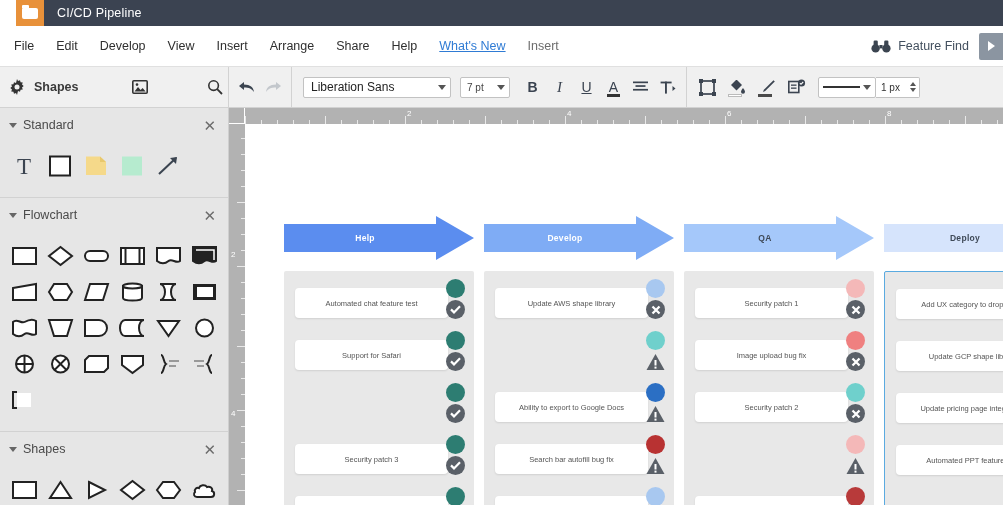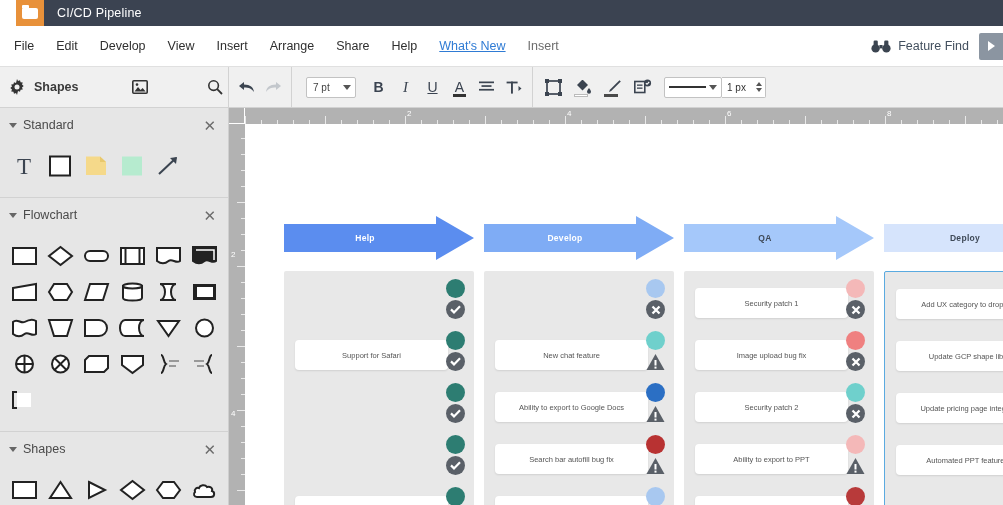--- a/index.html
+++ b/index.html
@@ -299,20 +299,24 @@
       <div class="icon-btn">
         <svg width="18" height="14" viewBox="0 0 18 14">
           <path d="M12 2l5 4-5 4V7.4C7 7.4 4 8.6 2 12c.6-5 3.6-7.4 10-7.6z" fill="#c3c7cc"></path>
         </svg>
       </div>
     </div>
 
     <div class="tb-sep"></div>
 
     <div class="tb-group">
+      <div class="font-select">
+        <span>Liberation Sans</span>
+        <span class="caret"></span>
+      </div>
       <div class="size-select">
         <span>7 pt</span>
         <span class="caret"></span>
       </div>
       <div class="fmt-btn sans" style="font-weight:bold;margin-left:9px">B</div>
       <div class="fmt-btn" style="font-style:italic">I</div>
       <div class="fmt-btn sans u-under">U</div>
       <div class="fmt-btn sans a-btn">
         <span>A</span>
         <span class="bar"></span>
@@ -700,20 +704,21 @@
     <div class="page">
 
       <div class="column" style="left:39px">
         <div class="chev">
           <svg width="190" height="44" viewBox="0 0 190 44">
               <path d="M0 8h152V0l38 22-38 22v-8H0z" fill="#5b8def"></path>
             </svg>
           <span class="chev-label">Help</span>
         </div>
         <div class="col-body">
+          <div class="card" style="top:17px">Automated chat feature test</div>
           <div class="dot" style="top:8px;background:#2d7d72"></div>
           <div class="badge" style="top:29px">
               <svg width="11" height="9" viewBox="0 0 11 9">
                 <path d="M1 4.4L4 7.4 10 1.2" stroke="#fff" stroke-width="2.2" fill="none"></path>
               </svg>
             </div>
 
           <div class="card" style="top:69px">Support for Safari</div>
           <div class="dot" style="top:60px;background:#2d7d72"></div>
           <div class="badge" style="top:81px">
@@ -722,20 +727,21 @@
               </svg>
             </div>
 
           <div class="dot" style="top:112px;background:#2d7d72"></div>
           <div class="badge" style="top:133px">
               <svg width="11" height="9" viewBox="0 0 11 9">
                 <path d="M1 4.4L4 7.4 10 1.2" stroke="#fff" stroke-width="2.2" fill="none"></path>
               </svg>
             </div>
 
+          <div class="card" style="top:173px">Security patch 3</div>
           <div class="dot" style="top:164px;background:#2d7d72"></div>
           <div class="badge" style="top:185px">
               <svg width="11" height="9" viewBox="0 0 11 9">
                 <path d="M1 4.4L4 7.4 10 1.2" stroke="#fff" stroke-width="2.2" fill="none"></path>
               </svg>
             </div>
 
           <div class="card" style="top:225px">Data import bug fix</div>
           <div class="dot" style="top:216px;background:#2d7d72"></div>
 
@@ -743,28 +749,28 @@
       </div>
 
       <div class="column" style="left:239px">
         <div class="chev">
           <svg width="190" height="44" viewBox="0 0 190 44">
               <path d="M0 8h152V0l38 22-38 22v-8H0z" fill="#7facf5"></path>
             </svg>
           <span class="chev-label">Develop</span>
         </div>
         <div class="col-body">
+          <div class="card" style="top:17px">Update AWS shape library</div>
           <div class="dot" style="top:8px;background:#a8c8f0"></div>
           <div class="badge" style="top:29px">
               <svg width="10" height="10" viewBox="0 0 10 10">
                 <path d="M1.5 1.5l7 7M8.5 1.5l-7 7" stroke="#fff" stroke-width="2.3"></path>
               </svg>
             </div>
 
-          <div class="card" style="top:69px">New chat feature</div>
           <div class="dot" style="top:60px;background:#6fd0cc"></div>
           <div class="badge warn" style="top:81px">
               <svg width="19" height="18" viewBox="0 0 19 18">
                 <path d="M9.5 1L18.5 17H.5z" fill="#5a6068"></path>
                 <rect x="8.5" y="7" width="2" height="5.5" fill="#fff"></rect>
                 <rect x="8.5" y="13.6" width="2" height="2" fill="#fff"></rect>
               </svg>
             </div>
 
           <div class="card" style="top:121px">Ability to export to Google Docs</div>
@@ -818,21 +824,20 @@
             </div>
 
           <div class="card" style="top:121px">Security patch 2</div>
           <div class="dot" style="top:112px;background:#6fd0cc"></div>
           <div class="badge" style="top:133px">
               <svg width="10" height="10" viewBox="0 0 10 10">
                 <path d="M1.5 1.5l7 7M8.5 1.5l-7 7" stroke="#fff" stroke-width="2.3"></path>
               </svg>
             </div>
 
-          <div class="card" style="top:173px">Ability to export to PPT</div>
           <div class="dot" style="top:164px;background:#f4b8b8"></div>
           <div class="badge warn" style="top:185px">
               <svg width="19" height="18" viewBox="0 0 19 18">
                 <path d="M9.5 1L18.5 17H.5z" fill="#5a6068"></path>
                 <rect x="8.5" y="7" width="2" height="5.5" fill="#fff"></rect>
                 <rect x="8.5" y="13.6" width="2" height="2" fill="#fff"></rect>
               </svg>
             </div>
 
           <div class="card" style="top:225px">Japanese font bug fix</div>

